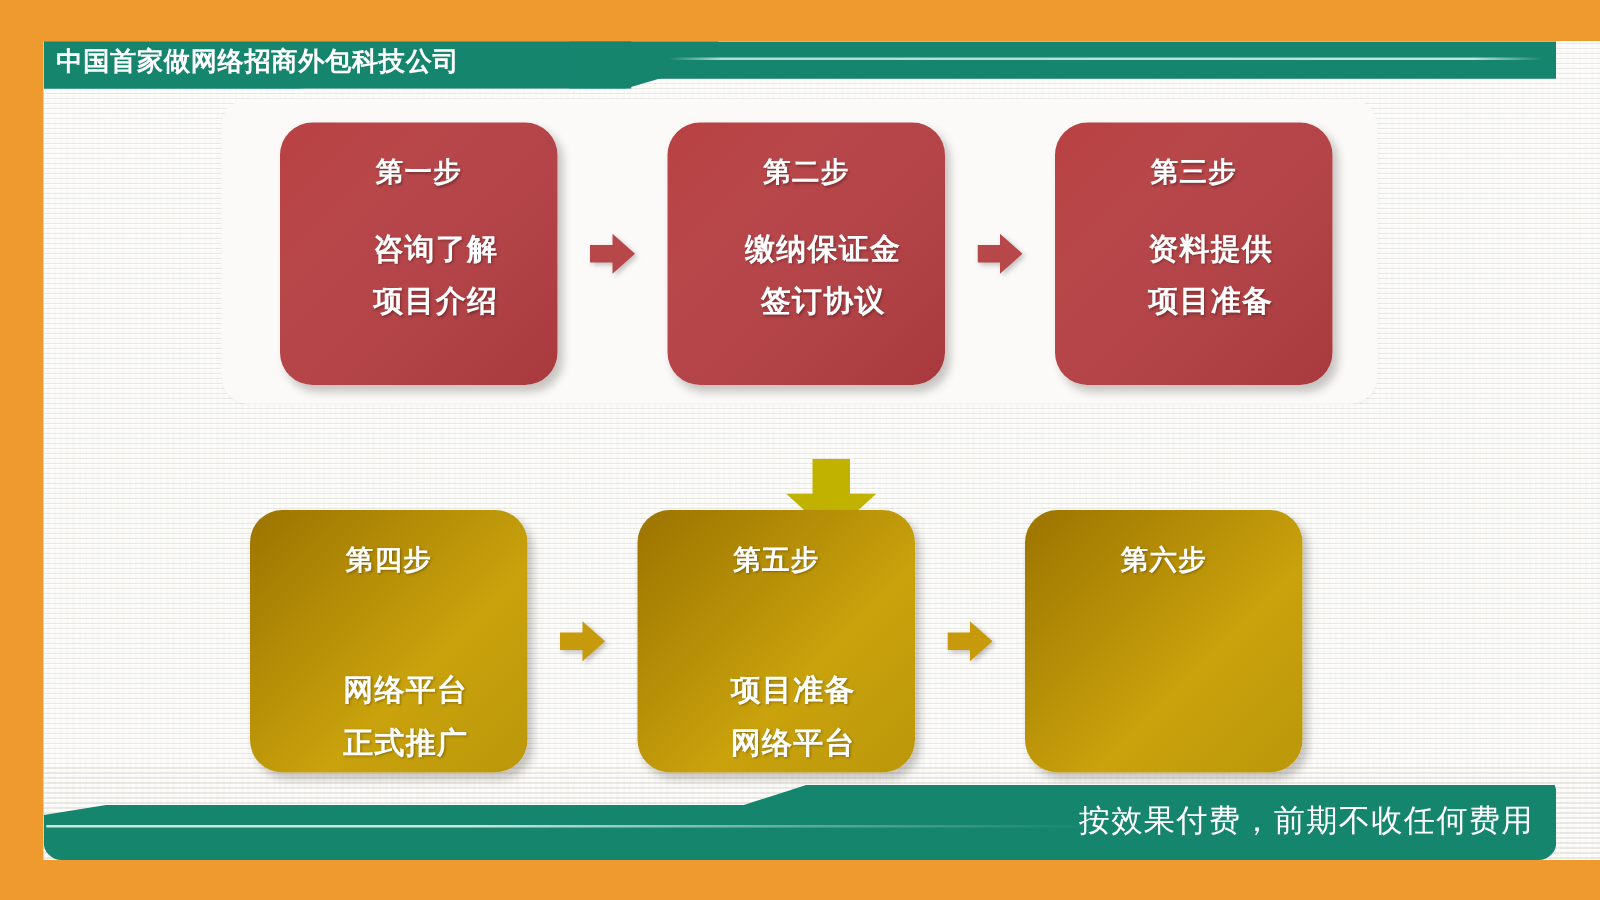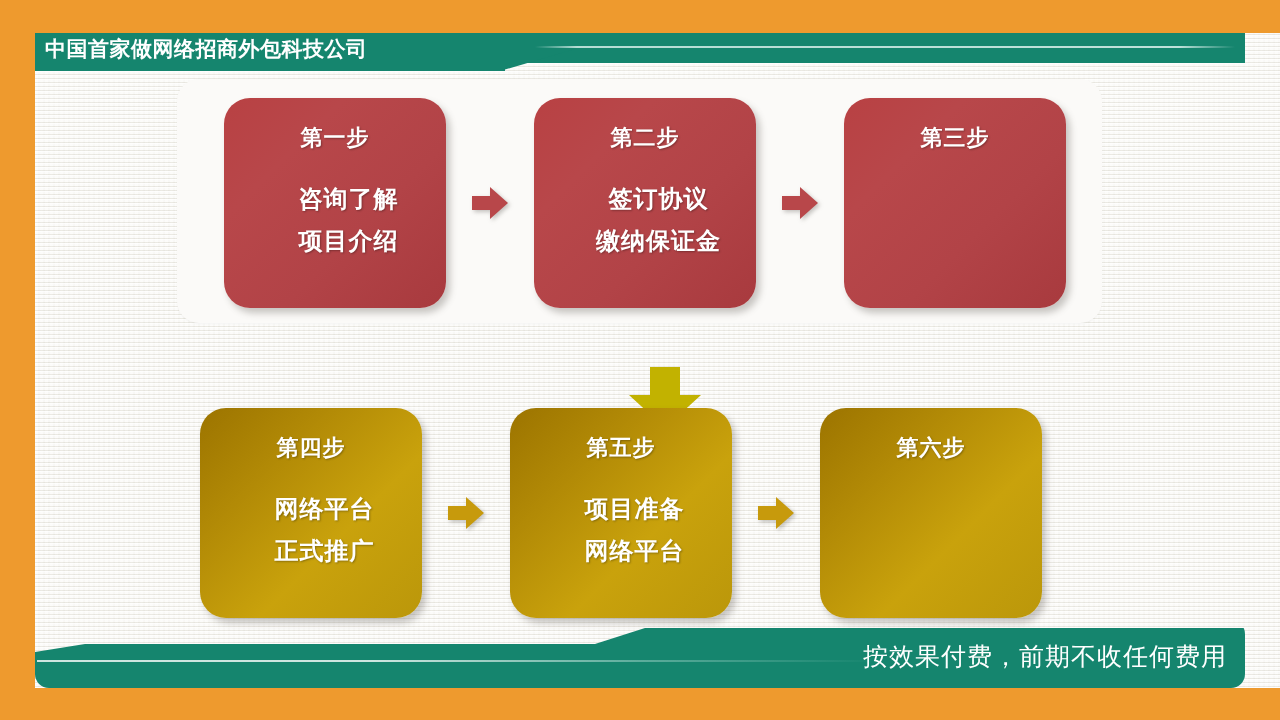--- a/index.html
+++ b/index.html
@@ -138,20 +138,21 @@
     color: #ffffff;
     text-align: center;
     box-shadow: 4px 5px 7px rgba(90,85,80,0.33);
     overflow: hidden;
   }
   .step-box.red {
     background: linear-gradient(135deg, #b84143 0%, #b8474a 28%, #b24347 62%, #a83a3e 100%);
   }
   .step-box.gold {
     background: linear-gradient(135deg, #9c7400 0%, #b28a06 30%, #c9a20c 62%, #bb970a 100%);
+    gap: 43px;
   }
   .step-title {
     margin-top: 25px;
     font-size: 22px;
     font-weight: bold;
     letter-spacing: 1px;
     text-shadow: 1px 1px 2px rgba(0,0,0,0.30);
   }
   .step-lines {
     margin-top: 30px;
@@ -248,33 +249,37 @@
 
       <div class="gap">
         <svg class="arrow-right" viewBox="0 0 36 34">
           <polygon class="body" points="0,10 18,10 18,1 36,17 18,33 18,24 0,24" fill="#b8474a"></polygon>
         </svg>
       </div>
 
       <div class="step-box red">
         <div class="step-title">第二步</div>
         <div class="step-lines">
+          <div class="step-line">缴纳保证金</div>
           <div class="step-line">签订协议</div>
-          <div class="step-line">缴纳保证金</div>
         </div>
       </div>
 
       <div class="gap">
         <svg class="arrow-right" viewBox="0 0 36 34">
           <polygon class="body" points="0,10 18,10 18,1 36,17 18,33 18,24 0,24" fill="#b8474a"></polygon>
         </svg>
       </div>
 
       <div class="step-box red">
         <div class="step-title">第三步</div>
+        <div class="step-lines">
+          <div class="step-line">资料提供</div>
+          <div class="step-line">项目准备</div>
+        </div>
       </div>
 
     </div>
 
     <svg id="down-arrow" viewBox="0 0 76 62">
       <polygon points="23,0 53,0 53,28 74,28 38,61 2,28 23,28" fill="#c2b200"></polygon>
     </svg>
 
     <div class="row" id="row-bot">
 

